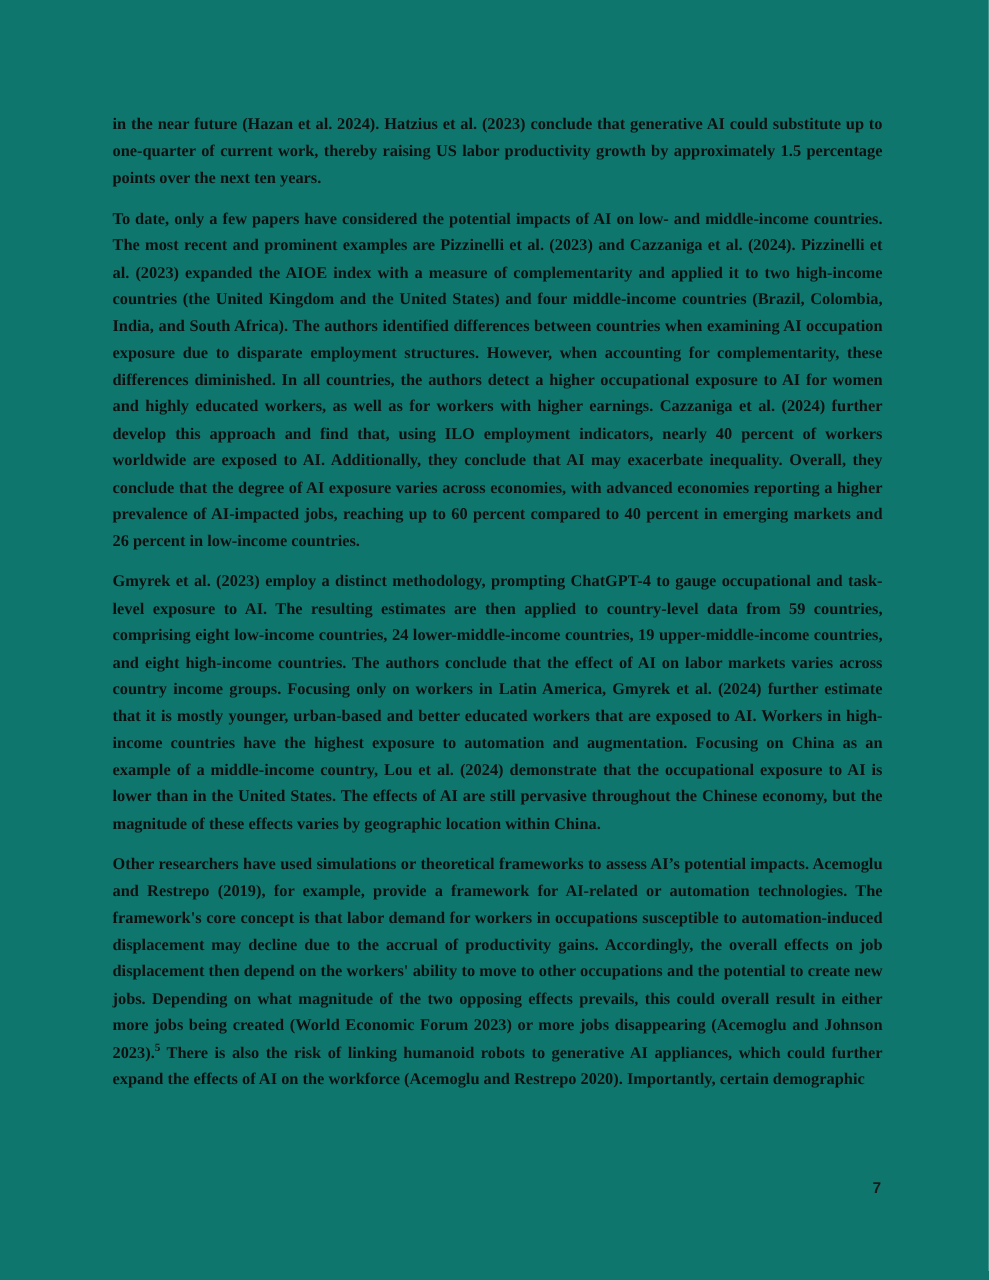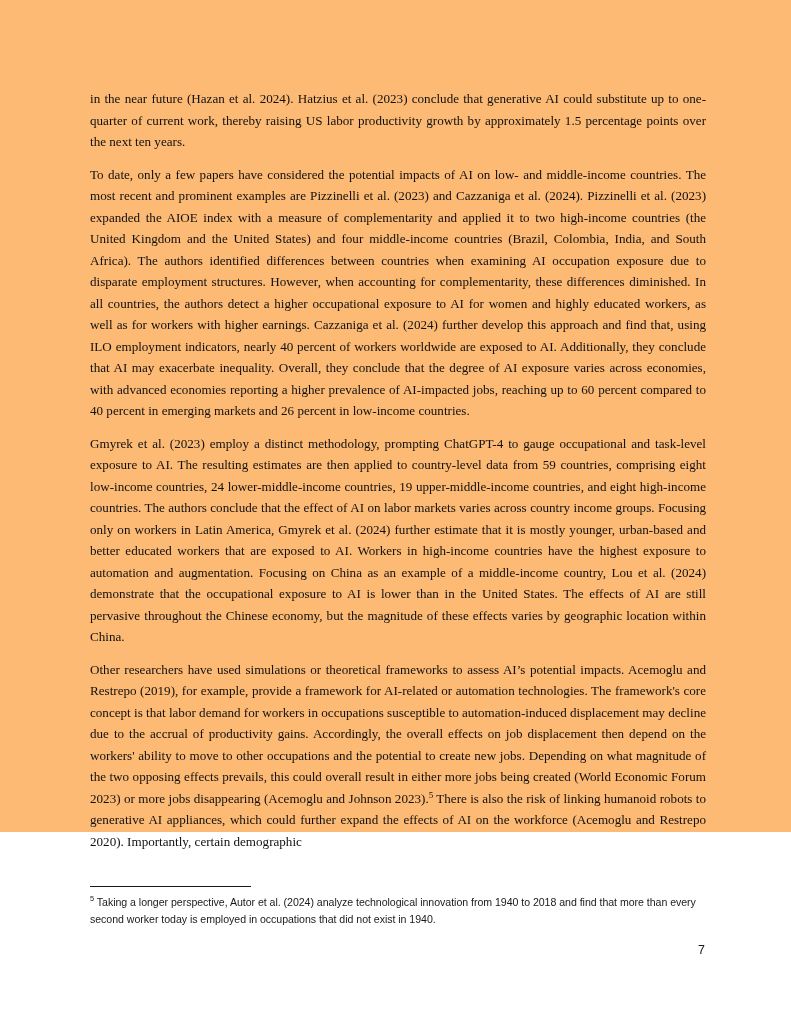--- a/index.html
+++ b/index.html
@@ -11,23 +11,24 @@
     width: 791px;
     height: 1024px;
     overflow: hidden;
     font-family: "Liberation Serif", serif;
     color: #000000;
     -webkit-font-smoothing: antialiased;
   }
   .page {
     position: relative;
     width: 791px;
-    height: 832px;
-    background: #fdba74;
+    height: 1024px;
+    background: #0f766e;
     box-sizing: border-box;
+    font-weight: bold;
   }
   .content {
     position: absolute;
     left: 90px;
     top: 88px;
     width: 616px;
   }
   p.body-para {
     margin: 0 0 11px 0;
     font-family: "Liberation Serif", serif;
@@ -94,20 +95,16 @@
     <p class="body-para">in the near future (Hazan et al. 2024). Hatzius et al. (2023) conclude that generative AI could substitute up to one-quarter of current work, thereby raising US labor productivity growth by approximately 1.5 percentage points over the next ten years.</p>
 
     <p class="body-para">To date, only a few papers have considered the potential impacts of AI on low- and middle-income countries. The most recent and prominent examples are Pizzinelli et al. (2023) and Cazzaniga et al. (2024). Pizzinelli et al. (2023) expanded the AIOE index with a measure of complementarity and applied it to two high-income countries (the United Kingdom and the United States) and four middle-income countries (Brazil, Colombia, India, and South Africa). The authors identified differences between countries when examining AI occupation exposure due to disparate employment structures. However, when accounting for complementarity, these differences diminished. In all countries, the authors detect a higher occupational exposure to AI for women and highly educated workers, as well as for workers with higher earnings. Cazzaniga et al. (2024) further develop this approach and find that, using ILO employment indicators, nearly 40 percent of workers worldwide are exposed to AI. Additionally, they conclude that AI may exacerbate inequality. Overall, they conclude that the degree of AI exposure varies across economies, with advanced economies reporting a higher prevalence of AI-impacted jobs, reaching up to 60 percent compared to 40 percent in emerging markets and 26 percent in low-income countries.</p>
 
     <p class="body-para">Gmyrek et al. (2023) employ a distinct methodology, prompting ChatGPT-4 to gauge occupational and task-level exposure to AI. The resulting estimates are then applied to country-level data from 59 countries, comprising eight low-income countries, 24 lower-middle-income countries, 19 upper-middle-income countries, and eight high-income countries. The authors conclude that the effect of AI on labor markets varies across country income groups. Focusing only on workers in Latin America, Gmyrek et al. (2024) further estimate that it is mostly younger, urban-based and better educated workers that are exposed to AI. Workers in high-income countries have the highest exposure to automation and augmentation. Focusing on China as an example of a middle-income country, Lou et al. (2024) demonstrate that the occupational exposure to AI is lower than in the United States. The effects of AI are still pervasive throughout the Chinese economy, but the magnitude of these effects varies by geographic location within China.</p>
 
     <p class="body-para"><span>Other researchers have used simulations or theoretical frameworks to assess AI’s potential impacts. Acemoglu and Restrepo (2019), for example, provide a framework for AI-related or automation technologies. The framework's core concept is that labor demand for workers in occupations susceptible to automation-induced displacement may decline due to the accrual of productivity gains. Accordingly, the overall effects on job displacement then depend on the workers' ability to move to other occupations and the potential to create new jobs. Depending on what magnitude of the two opposing effects prevails, this could overall result in either more jobs being created (World Economic Forum 2023) or more jobs disappearing (Acemoglu and Johnson 2023).</span><sup class="fn-ref">5</sup><span> There is also the risk of linking humanoid robots to generative AI appliances, which could further expand the effects of AI on the workforce (Acemoglu and Restrepo 2020). Importantly, certain demographic</span></p>
 
   </div>
 
-  <div class="footnote-area">
-    <hr class="footnote-rule">
-    <p class="footnote-text"><sup>5</sup><span> Taking a longer perspective, Autor et al. (2024) analyze technological innovation from 1940 to 2018 and find that more than every second worker today is employed in occupations that did not exist in 1940.</span></p>
-  </div>
 
   <div class="page-number">7</div>
 
 </div>
 
 </body></html>

